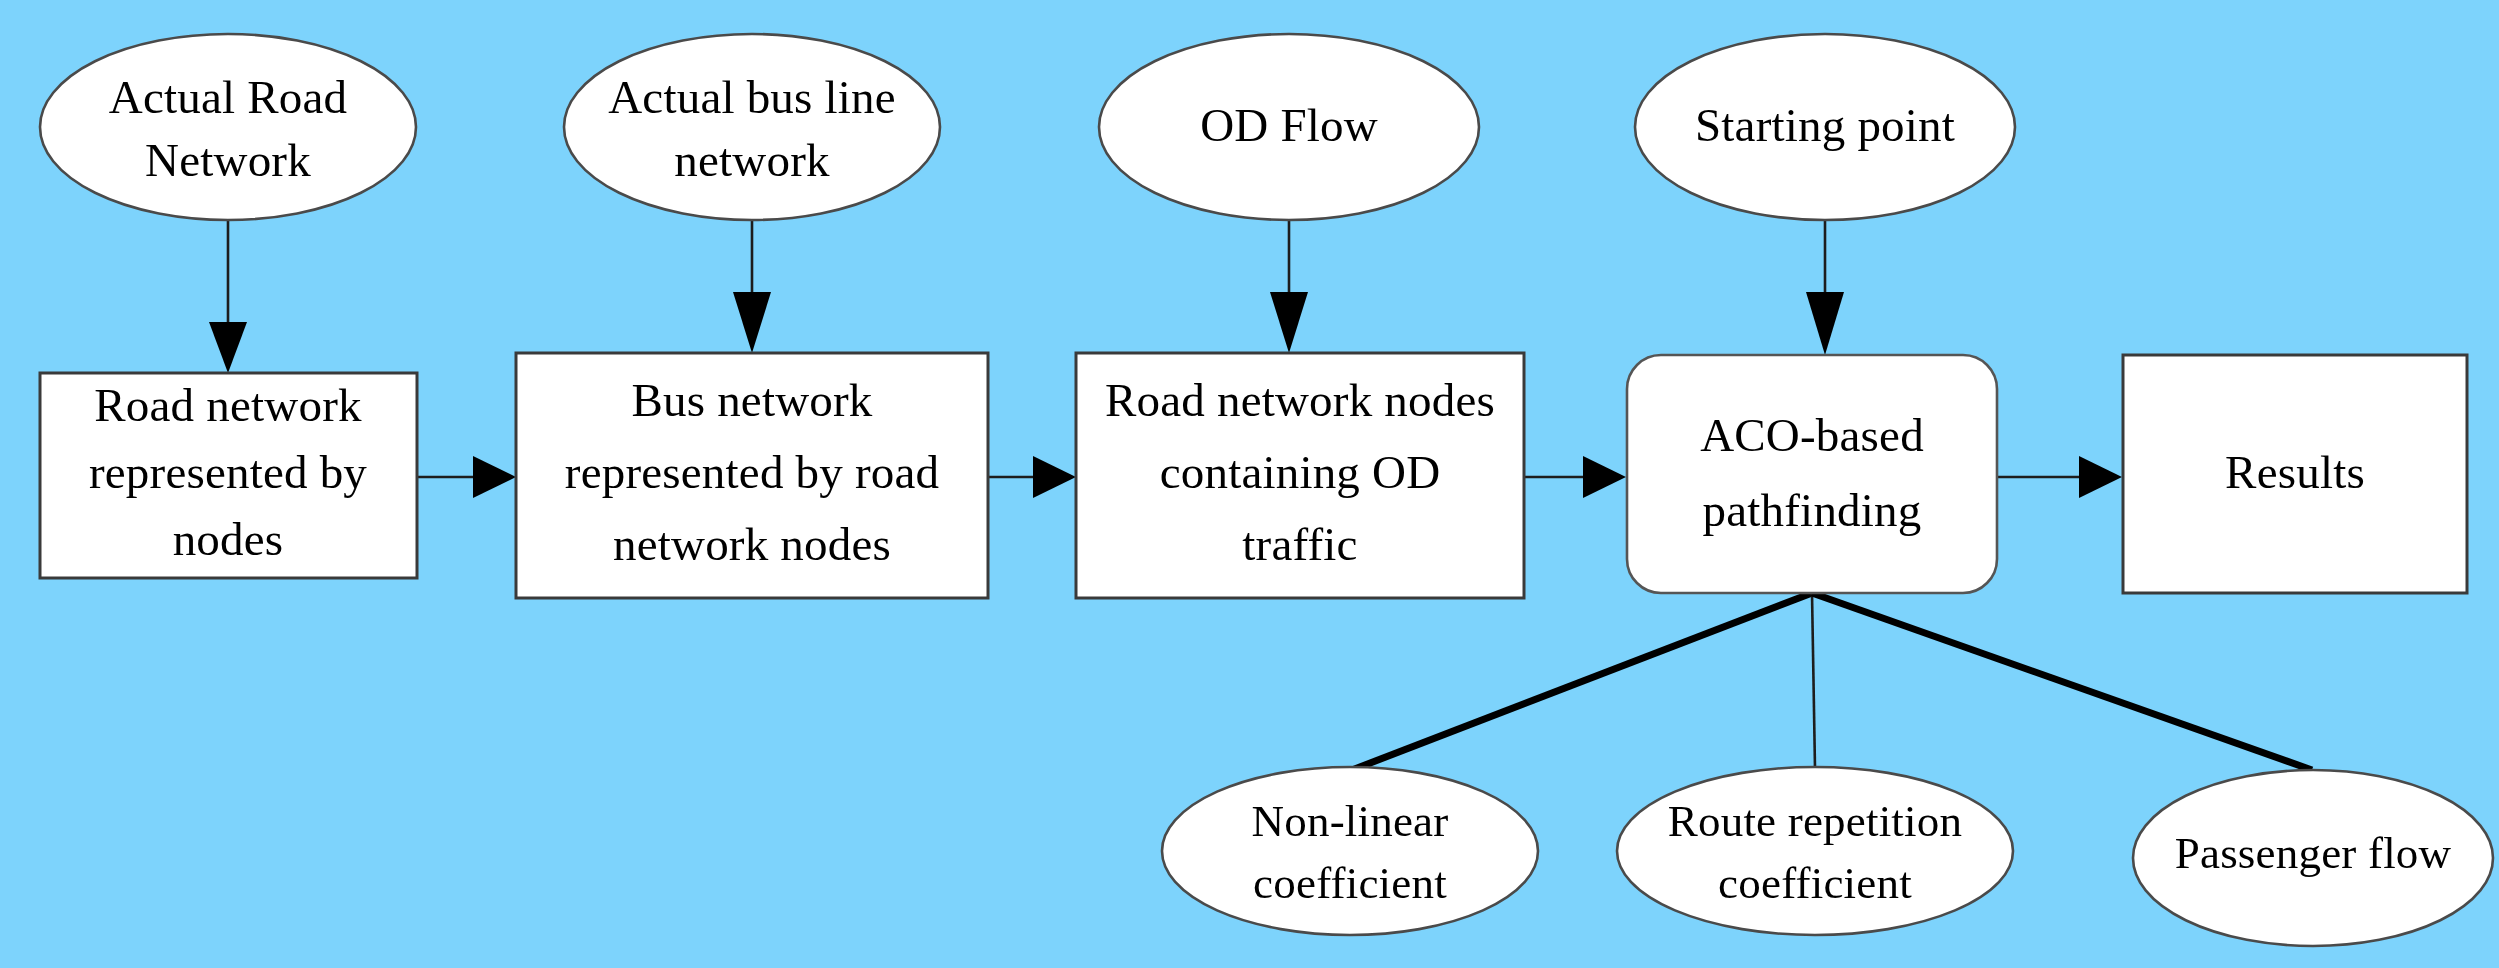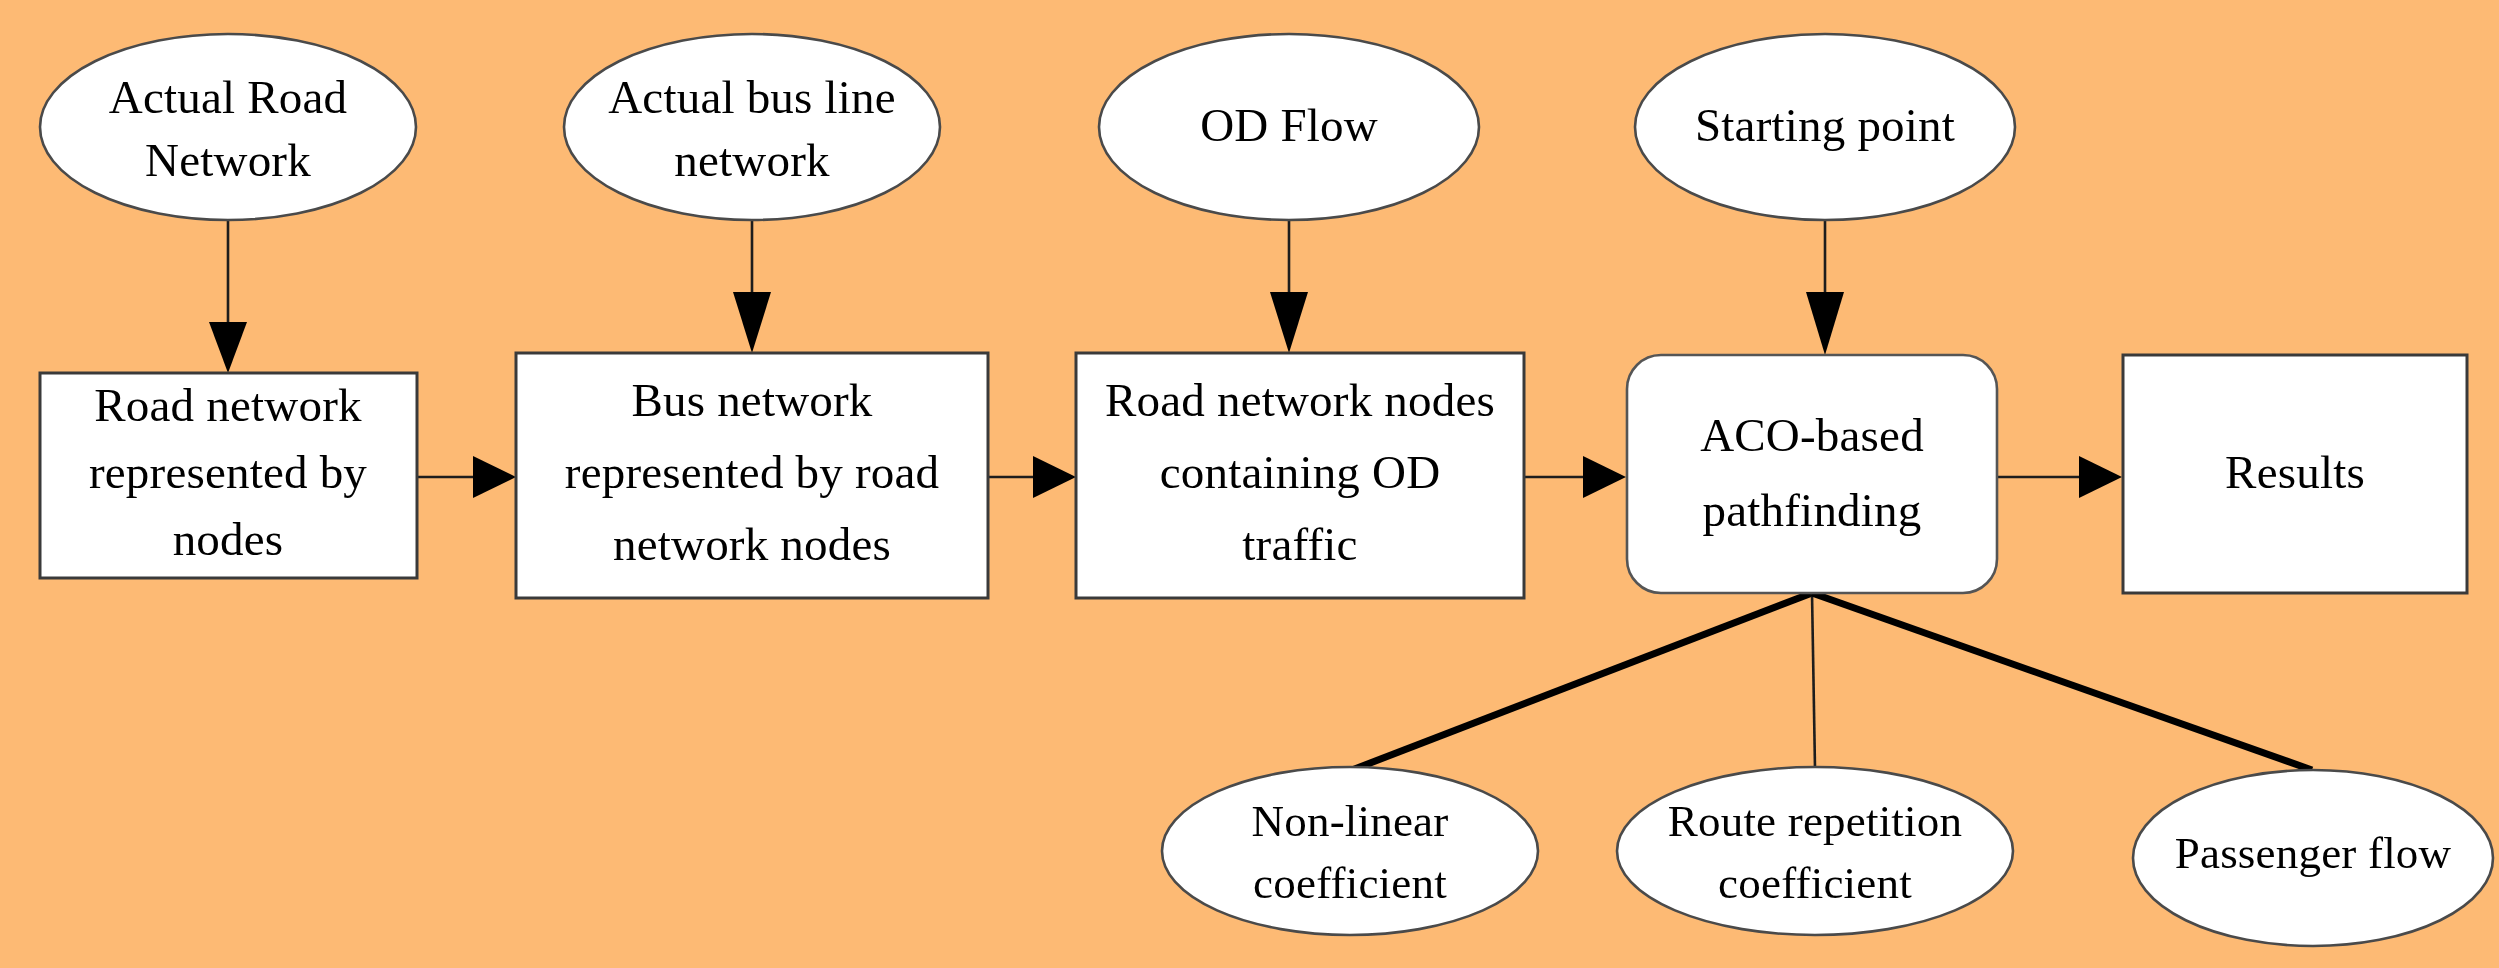--- a/index.html
+++ b/index.html
@@ -10,21 +10,21 @@
   body {
     width: 2499px;
     height: 968px;
     font-family: "Liberation Serif", "DejaVu Serif", serif;
     overflow: hidden;
   }
   #flowchart-root {
     position: relative;
     width: 2499px;
     height: 968px;
-    background: #fdba74;
+    background: #7dd3fc;
   }
   svg.diagram {
     display: block;
     width: 2499px;
     height: 968px;
   }
   .node-shape {
     fill: #ffffff;
     stroke: #3a3a3a;
     stroke-width: 3;

